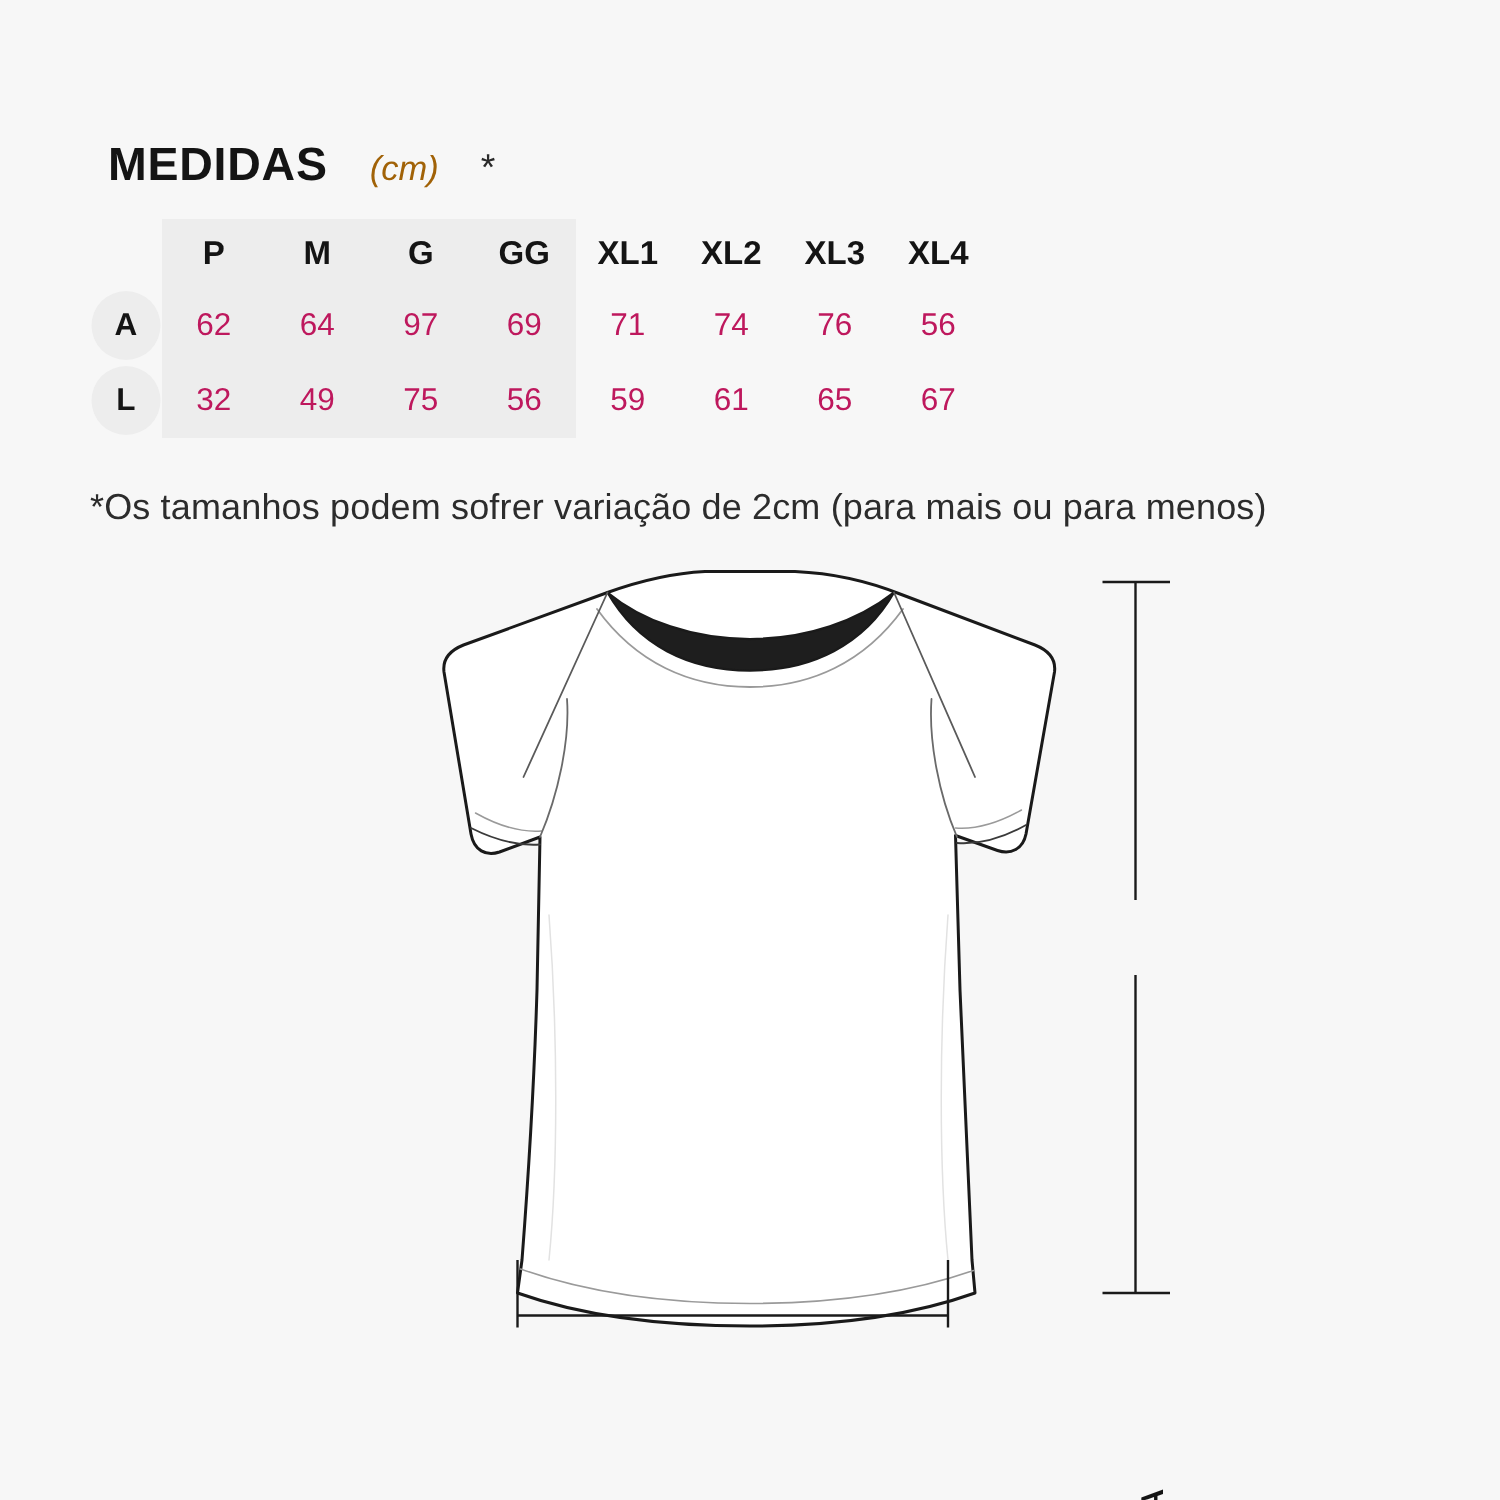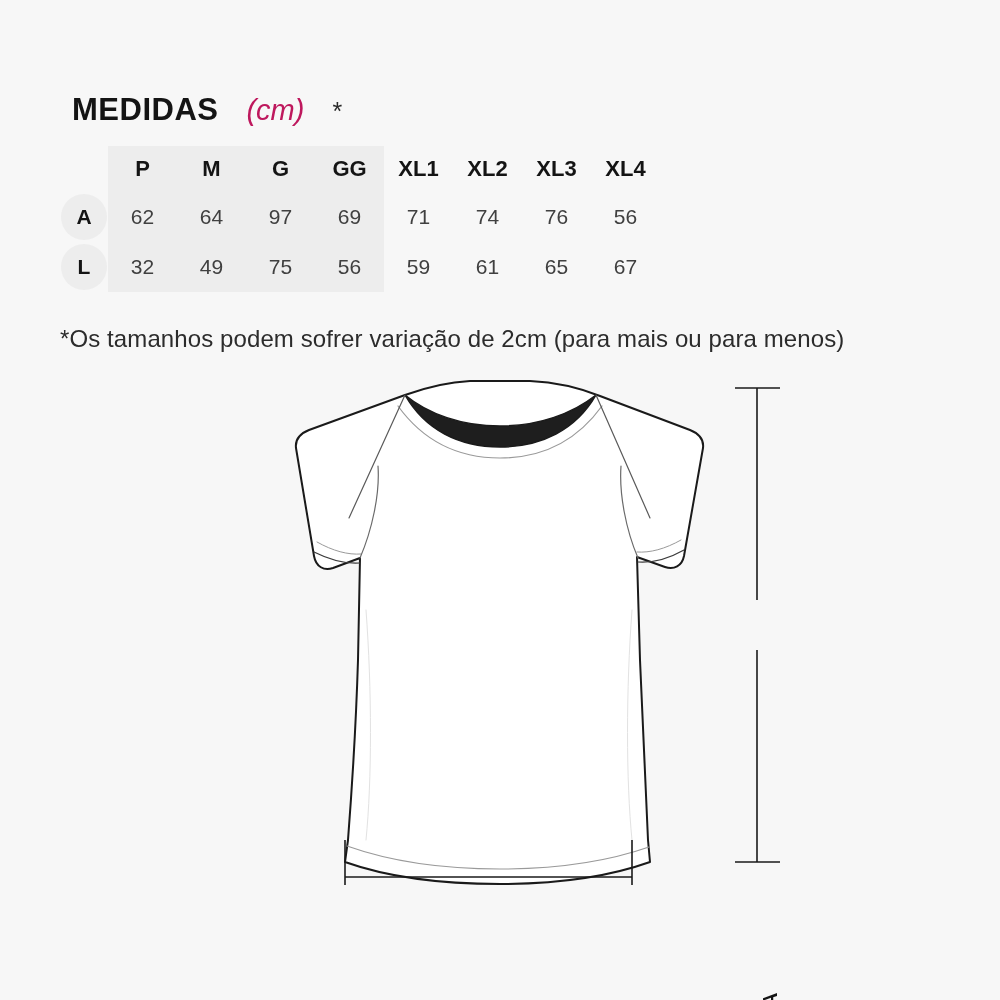--- a/index.html
+++ b/index.html
@@ -27,23 +27,23 @@
     gap: 28px;
     margin-left: 12px;
   }
   .title-main {
     font-size: 31px;
     font-weight: bold;
     letter-spacing: 0.5px;
     color: #141414;
   }
   .title-sub {
-    font-size: 29px;
+    font-size: 23px;
     font-style: italic;
-    color: #be185d;
+    color: #a16207;
   }
   .title-star {
     font-size: 25px;
     color: #2a2a2a;
   }
 
   
   .table-wrap {
     position: absolute;
     left: 60px;
@@ -87,21 +87,21 @@
     background: #ededed;
     z-index: 0;
   }
   td.row-head .rh-label {
     position: relative;
     z-index: 1;
   }
   td.val {
     height: 50px;
     font-size: 21px;
-    color: #404040;
+    color: #be185d;
   }
   
   .shade {
     position: absolute;
     left: 48px;
     top: 0;
     width: 276px;
     height: 146px;
     background: #ededed;
     z-index: 0;

